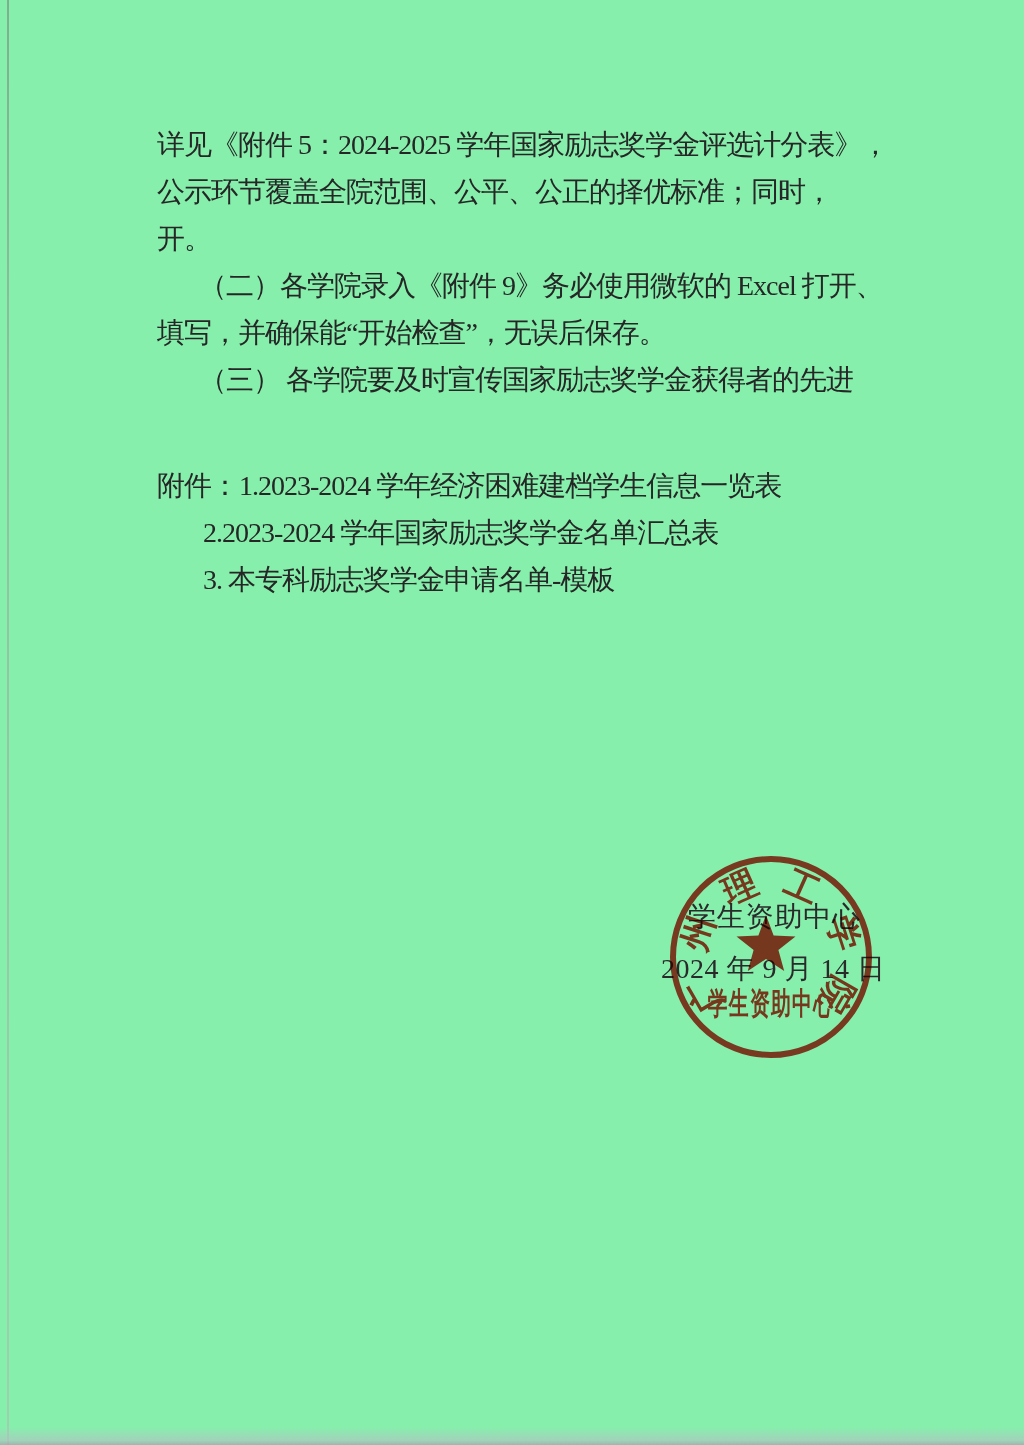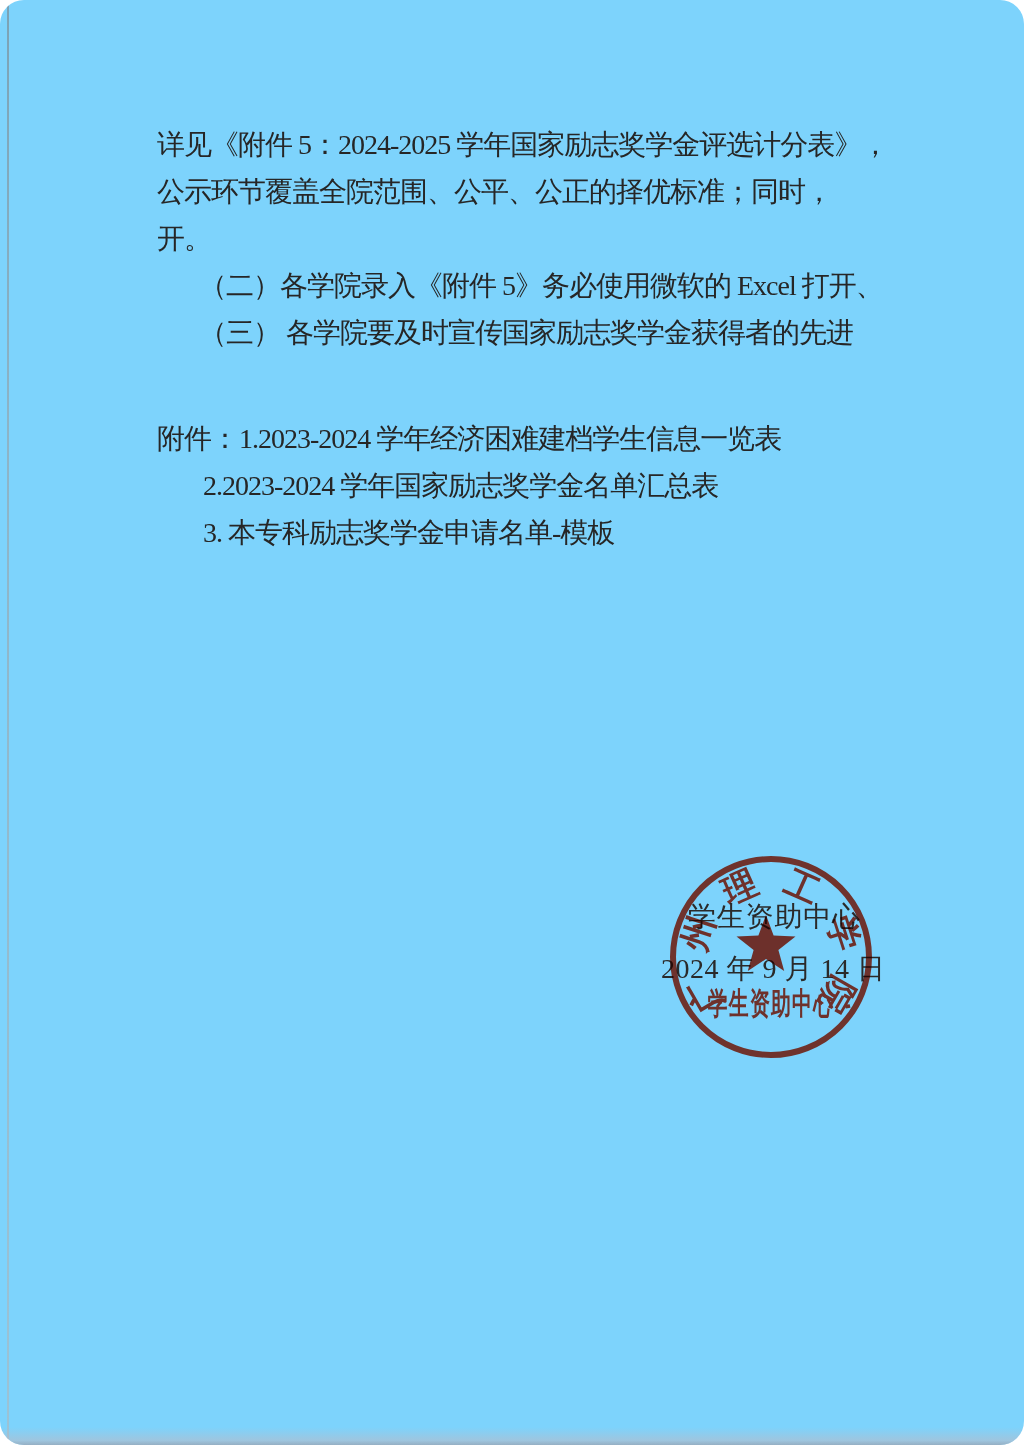--- a/index.html
+++ b/index.html
@@ -4,24 +4,23 @@
 <style>
   html, body {
     margin: 0;
     padding: 0;
     background: #ffffff;
   }
   .page {
     position: relative;
     width: 1024px;
     height: 1445px;
-    background: #7dd3fc;
+    background: #86efac;
     overflow: hidden;
     font-family: "Liberation Serif", "DejaVu Serif", serif;
-    border-radius: 24px;
   }
   
   .edge-left {
     position: absolute;
     left: 7px; top: 0;
     width: 2px; height: 100%;
     background: linear-gradient(180deg, #7a7a7a 0%, #9a9a9a 30%, #b5b5b5 100%);
     opacity: 0.55;
   }
   .edge-bottom {
@@ -116,21 +115,22 @@
 
 <div class="page">
 
   <div class="edge-left"></div>
   <div class="edge-bottom"></div>
 
   <div class="content">
     <div class="line">详见《附件 5：2024-2025 学年国家励志奖学金评选计分表》，</div>
     <div class="line">公示环节覆盖全院范围、公平、公正的择优标准；同时，</div>
     <div class="line">开。</div>
-    <div class="line indent">（二）各学院录入《附件 5》务必使用微软的 Excel 打开、</div>
+    <div class="line indent">（二）各学院录入《附件 9》务必使用微软的 Excel 打开、</div>
+    <div class="line">填写，并确保能“开始检查”，无误后保存。</div>
     <div class="line indent">（三） 各学院要及时宣传国家励志奖学金获得者的先进</div>
 
     <div class="attachments">
       <div class="att-row">
         <span class="att-label">附件：</span><span class="att-item">1.2023-2024 学年经济困难建档学生信息一览表</span>
       </div>
       <div class="att-row cont">
         <span class="att-item">2.2023-2024 学年国家励志奖学金名单汇总表</span>
       </div>
       <div class="att-row cont">

